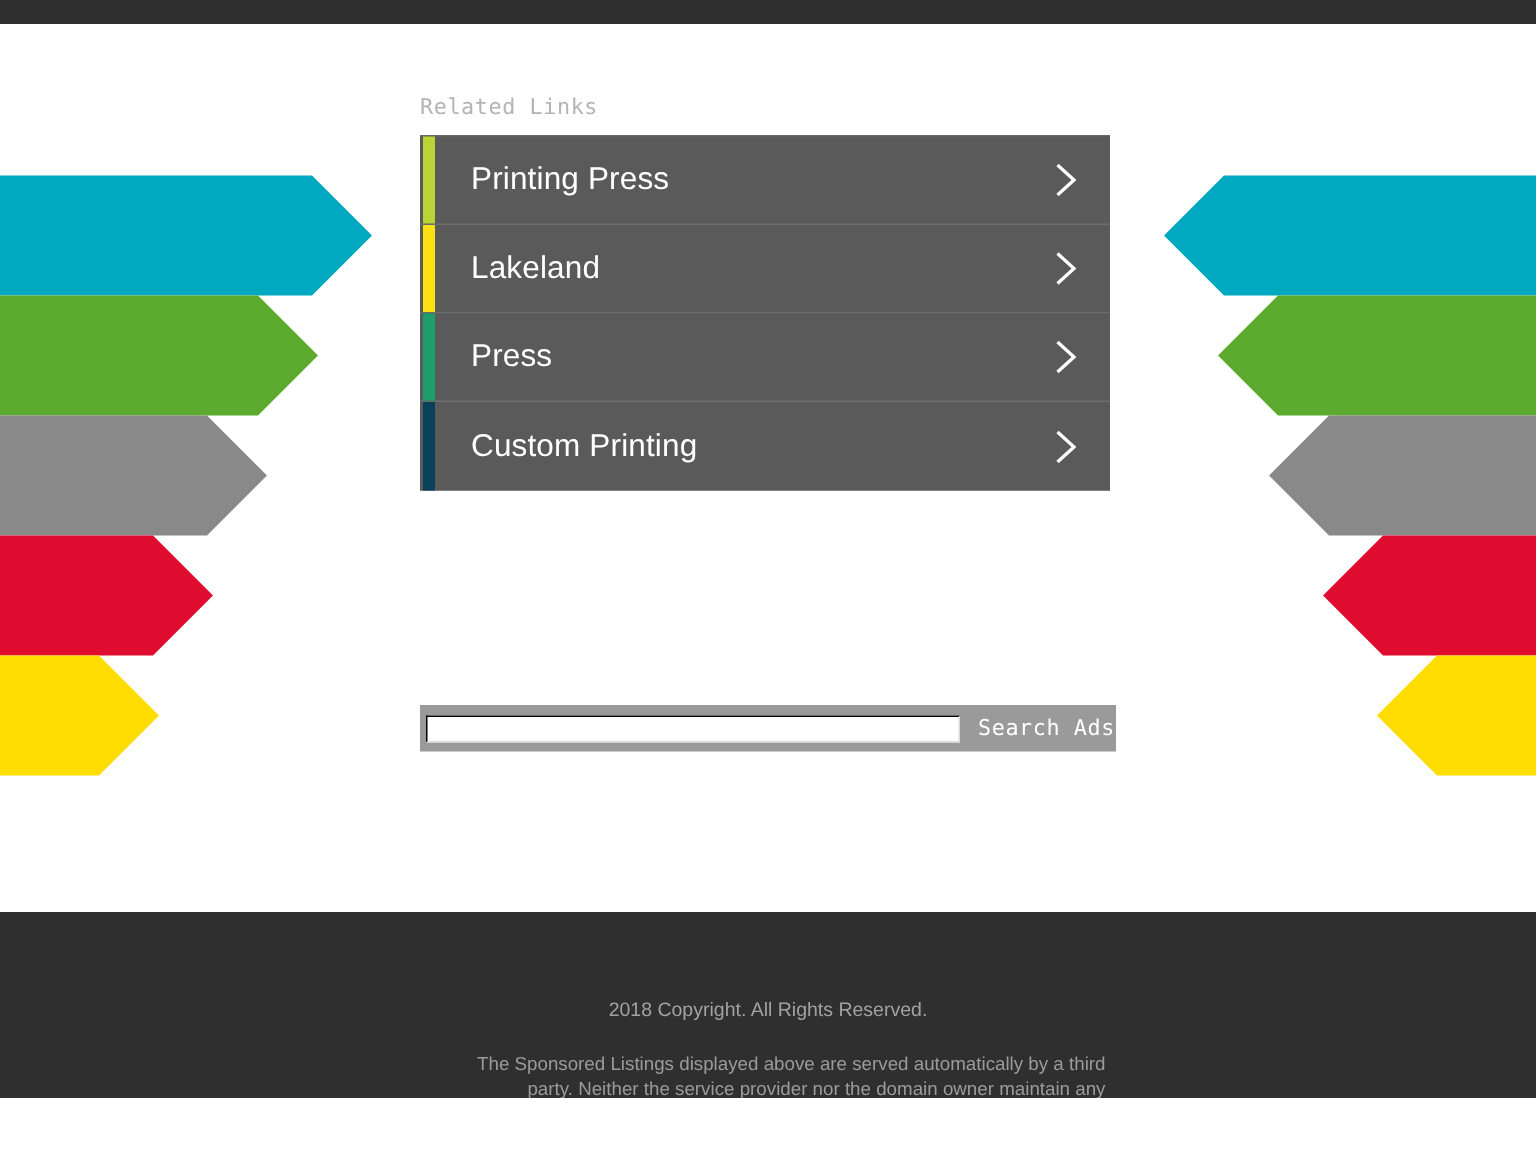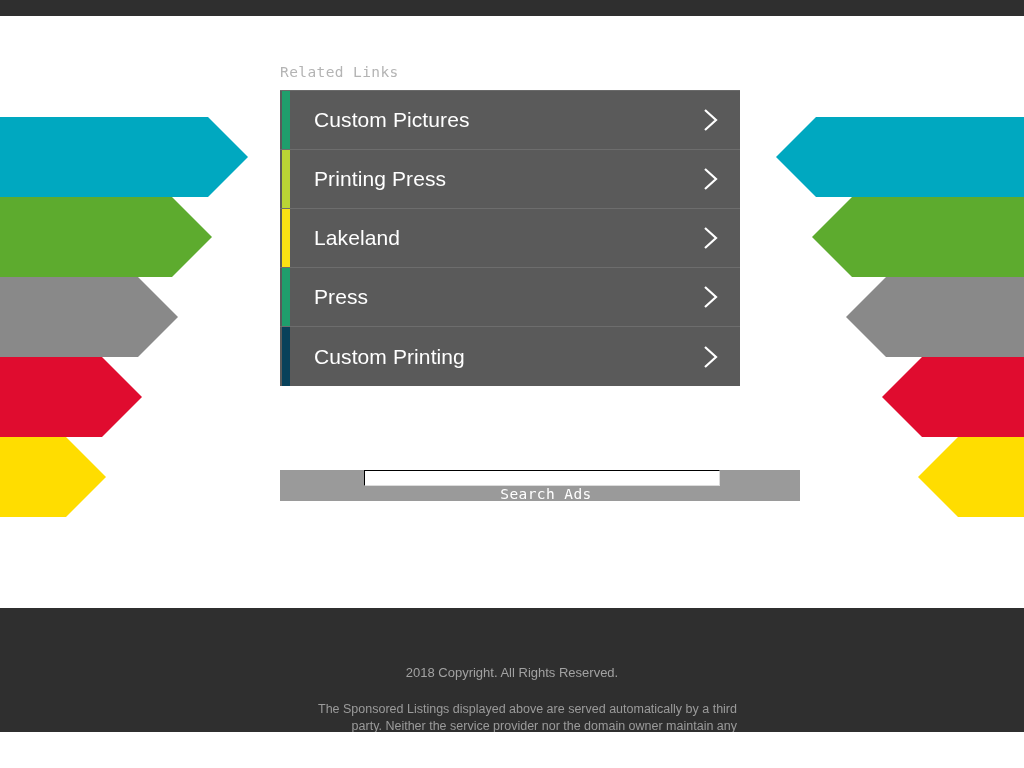--- a/index.html
+++ b/index.html
@@ -105,27 +105,26 @@
     width: 22px;
     height: 30px;
   }
   .chev svg { display: block; }
 
   
   .search-bar {
     position: absolute;
     left: 0px;
     top: 470px;
-    width: 520px;
+    width: 464px;
     height: 31px;
     background: #9a9a9a;
     box-sizing: border-box;
     display: flex;
     align-items: center;
-    flex-direction: column;
   }
 
   .search-input {
     margin-left: 4px;
     width: 356px;
     height: 18px;
     background: #ffffff;
     border: 1px solid #000000;
     border-right-color: #dcdcdc;
     border-bottom-color: #dcdcdc;
@@ -203,29 +202,20 @@
       <polygon fill="#ffdd00" points="260,437 194,437 154,477 194,517 260,517"></polygon>
     </svg>
   </div>
 
   <div class="content">
 
     <div class="related-title">Related Links</div>
 
     <div class="links-panel">
 
-      <div class="link-row">
-        <span class="accent" style="background:#1f9e6c"></span>
-        <span class="link-label">Custom Pictures</span>
-        <span class="chev">
-          <svg width="22" height="30" viewBox="0 0 22 30">
-              <polyline points="5,5 16,15 5,25" fill="none" stroke="#ffffff" stroke-width="2.2"></polyline>
-            </svg>
-        </span>
-      </div>
 
       <div class="link-row">
         <span class="accent" style="background:#b9d435"></span>
         <span class="link-label">Printing Press</span>
         <span class="chev">
           <svg width="22" height="30" viewBox="0 0 22 30">
               <polyline points="5,5 16,15 5,25" fill="none" stroke="#ffffff" stroke-width="2.2"></polyline>
             </svg>
         </span>
       </div>

